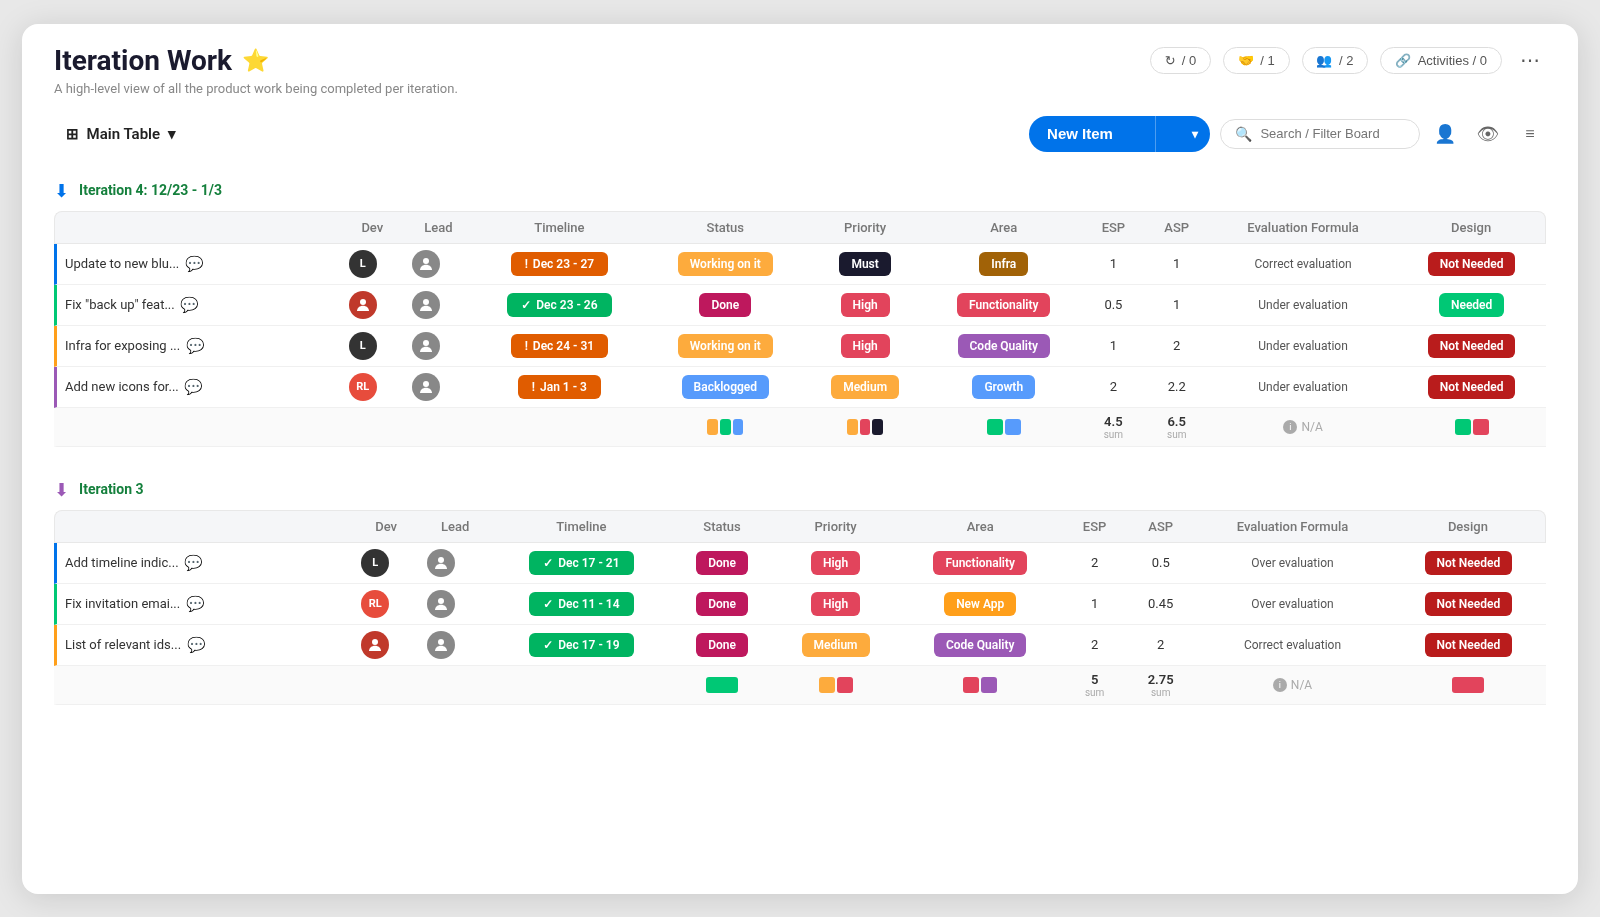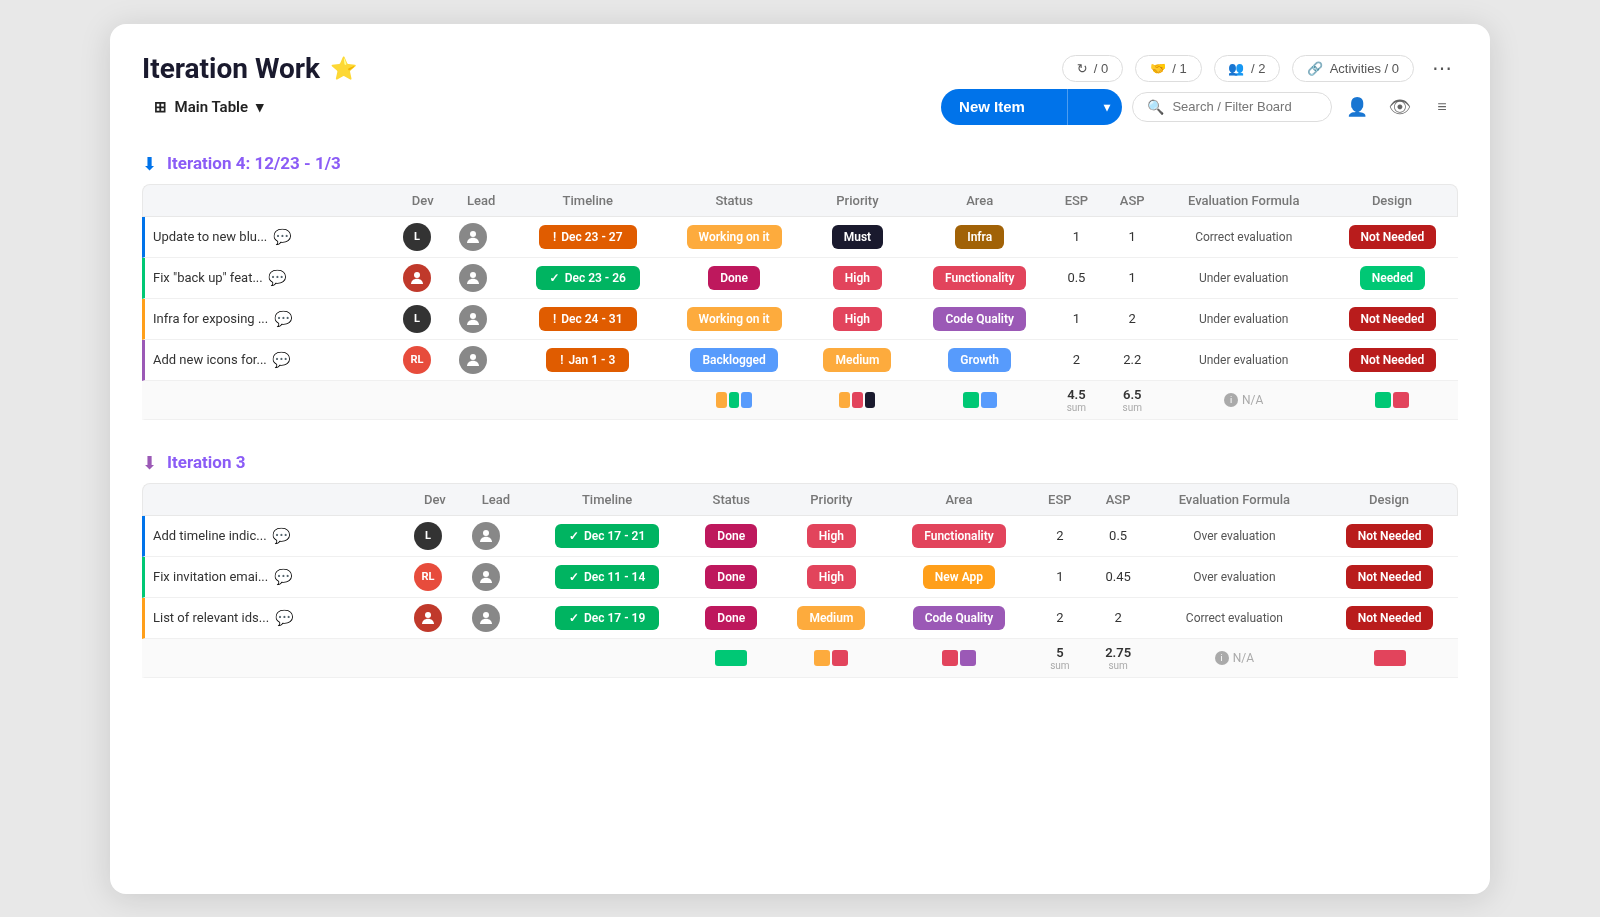--- a/index.html
+++ b/index.html
@@ -8,24 +8,24 @@
       font-family: -apple-system, BlinkMacSystemFont, 'Segoe UI', Roboto, sans-serif;
       display: flex;
       justify-content: center;
       align-items: center;
       min-height: 100vh;
       padding: 20px;
     }
     .app-container {
       background: #fff;
       border-radius: 16px;
-      width: 1380px;
+      width: 1556px;
       min-height: 870px;
       box-shadow: 0 4px 32px rgba(0,0,0,0.13);
-      padding: 28px 32px 32px 32px;
+      padding: 20px 32px 32px 32px;
       overflow: hidden;
     }
     
     .header-top {
       display: flex;
       align-items: center;
       justify-content: space-between;
       margin-bottom: 4px;
     }
     .title-row {
@@ -142,23 +142,23 @@
     }
     
     .section { margin-bottom: 32px; }
     .section-header {
       display: flex;
       align-items: center;
       gap: 10px;
       margin-bottom: 10px;
     }
     .section-title {
-      font-size: 17px;
+      font-size: 14px;
       font-weight: 700;
-      color: #8b5cf6;
+      color: #15803d;
       cursor: pointer;
     }
     
     .data-table {
       width: 100%;
       border-collapse: separate;
       border-spacing: 0;
       font-size: 13px;
     }
     .data-table th {
@@ -351,20 +351,21 @@
         <span>👥</span>
         <span>/ 2</span>
       </button>
       <button class="action-pill">
         <span>🔗</span>
         <span>Activities / 0</span>
       </button>
       <button class="icon-btn" style="border-radius:4px;font-size:20px;color:#555;">⋯</button>
     </div>
   </div>
+  <p class="page-subtitle">A high-level view of all the product work being completed per iteration.</p>
 
   <div class="toolbar">
     <div class="table-selector">
       <span>⊞</span>
       <span>Main Table</span>
       <span>▾</span>
     </div>
     <div class="toolbar-right">
       <button class="new-item-btn">
         <span class="new-item-label">New Item</span>

